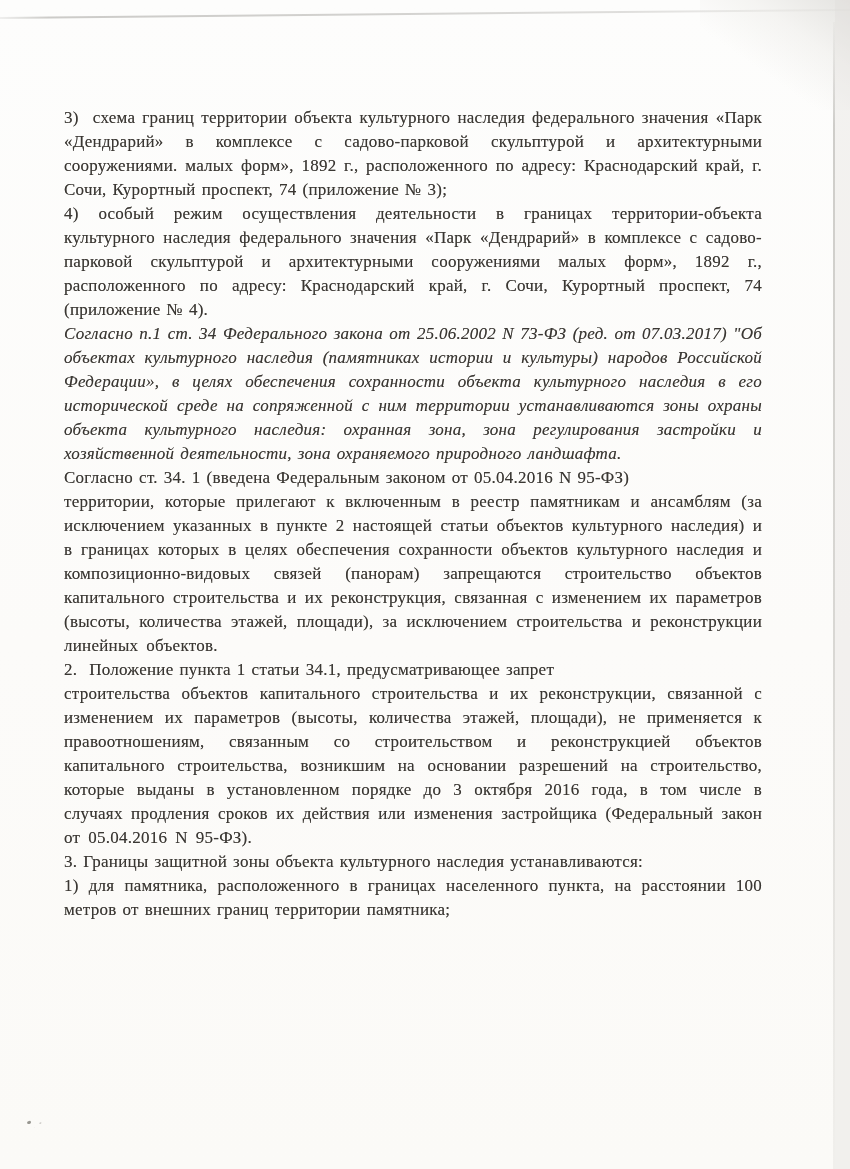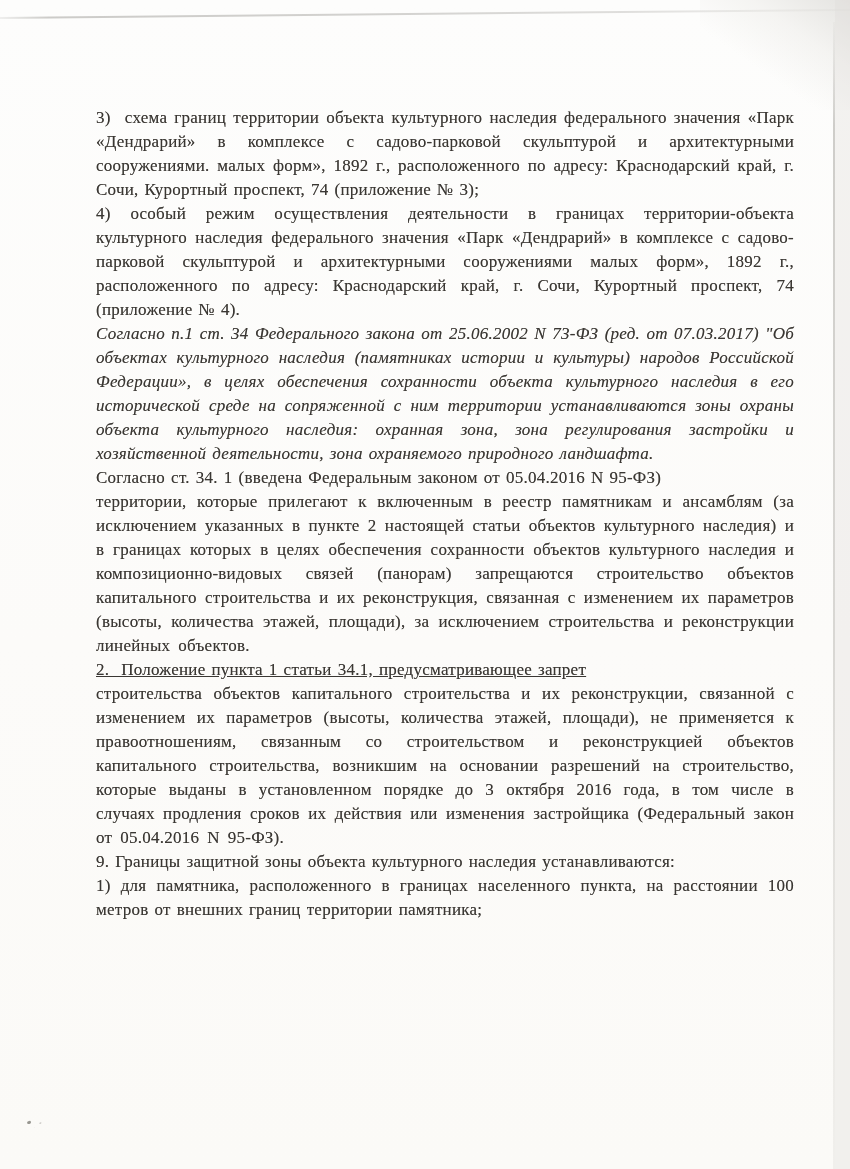--- a/index.html
+++ b/index.html
@@ -50,35 +50,35 @@
   
   .smudge {
     position: absolute; left: 27px; top: 1121px;
     width: 4px; height: 3px; border-radius: 60% 40% 50% 50%;
     background: rgba(118,116,110,0.75);
     box-shadow: 11px 3px 0 -1px rgba(130,128,122,0.55),
                 4px 6px 0 -1.4px rgba(140,138,132,0.45);
     transform: rotate(-12deg);
   }
   .doc {
-    position: absolute; left: 96px; top: 106px; width: 698px;
+    position: absolute; left: 64px; top: 106px; width: 698px;
     font-size: 17px; line-height: 24px;
     color: #3a3733;
     text-align: justify;
     word-spacing: 1.5px;
     letter-spacing: 0.25px;
     text-shadow: 0 0 0.6px rgba(70,66,60,0.55);
   }
   .doc p { margin: 0; }
   .ml-a   { margin-left: 42px; }  
   .ml-b   { margin-left: 45px; font-style: italic; }  
   .ml-c   { margin-left: 53px; }  
   .ml-l1  { margin-left: 68px; }  
   .ml-0   { margin-left: 0;    }  
-  .ml-l2  { margin-left: 23px; text-decoration: underline; }  
+  .ml-l2  { margin-left: 23px; }  
   .ml-b2  { margin-left: 5px;  }  
   .ml-d   { margin-left: 50px; }  
   .mt     { margin-top: 28px;  }
   .mt-lg  { margin-top: 30px;  }
   .wide   { word-spacing: 3.5px; }
   .single { text-align: left; }
 </style>
 </head>
 <body>
 
@@ -90,19 +90,19 @@
   <div class="edge-right"></div>
 
   <main class="doc">
     <p class="ml-a">3)&nbsp; схема границ территории объекта культурного наследия федерального значения «Парк «Дендрарий» в комплексе с садово-парковой скульптурой и архитектурными сооружениями. малых форм», 1892 г., расположенного по адресу: Краснодарский край, г. Сочи, Курортный проспект, 74 (приложение № 3);</p>
     <p class="ml-a mt-lg">4) особый режим осуществления деятельности в границах территории-объекта культурного наследия федерального значения «Парк «Дендрарий» в комплексе с садово-парковой скульптурой и архитектурными сооружениями малых форм», 1892 г., расположенного по адресу: Краснодарский край, г. Сочи, Курортный проспект, 74 (приложение № 4).</p>
     <p class="ml-b mt-lg">Согласно п.1 ст. 34 Федерального закона от 25.06.2002 N 73-ФЗ (ред. от 07.03.2017) "Об объектах культурного наследия (памятниках истории и культуры) народов Российской Федерации», в целях обеспечения сохранности объекта культурного наследия в его исторической среде на сопряженной с ним территории устанавливаются зоны охраны объекта культурного наследия: охранная зона, зона регулирования застройки и хозяйственной деятельности, зона охраняемого природного ландшафта.</p>
     <p class="ml-c mt single">Согласно ст. 34. 1 (введена Федеральным законом от 05.04.2016 N 95-ФЗ)</p>
     <p class="ml-0 wide">территории, которые прилегают к включенным в реестр памятникам и ансамблям (за исключением указанных в пункте 2 настоящей статьи объектов культурного наследия) и в границах которых в целях обеспечения сохранности объектов культурного наследия и композиционно-видовых связей (панорам) запрещаются строительство объектов капитального строительства и их реконструкция, связанная с изменением их параметров (высоты, количества этажей, площади), за исключением строительства и реконструкции линейных объектов.</p>
     <p class="ml-l2 mt-lg single">2.&nbsp; Положение пункта 1 статьи 34.1, предусматривающее запрет</p>
     <p class="ml-b2 wide">строительства объектов капитального строительства и их реконструкции, связанной с изменением их параметров (высоты, количества этажей, площади), не применяется к правоотношениям, связанным со строительством и реконструкцией объектов капитального строительства, возникшим на основании разрешений на строительство, которые выданы в установленном порядке до 3 октября 2016 года, в том числе в случаях продления сроков их действия или изменения застройщика (Федеральный закон от 05.04.2016 N 95-ФЗ).</p>
-    <p class="ml-d mt-lg single">9. Границы защитной зоны объекта культурного наследия устанавливаются:</p>
+    <p class="ml-d mt-lg single">3. Границы защитной зоны объекта культурного наследия устанавливаются:</p>
     <p class="ml-d">1) для памятника, расположенного в границах населенного пункта, на расстоянии 100 метров от внешних границ территории памятника;</p>
   </main>
 
   <div class="smudge"></div>
 
 </div>
 
 </body></html>

